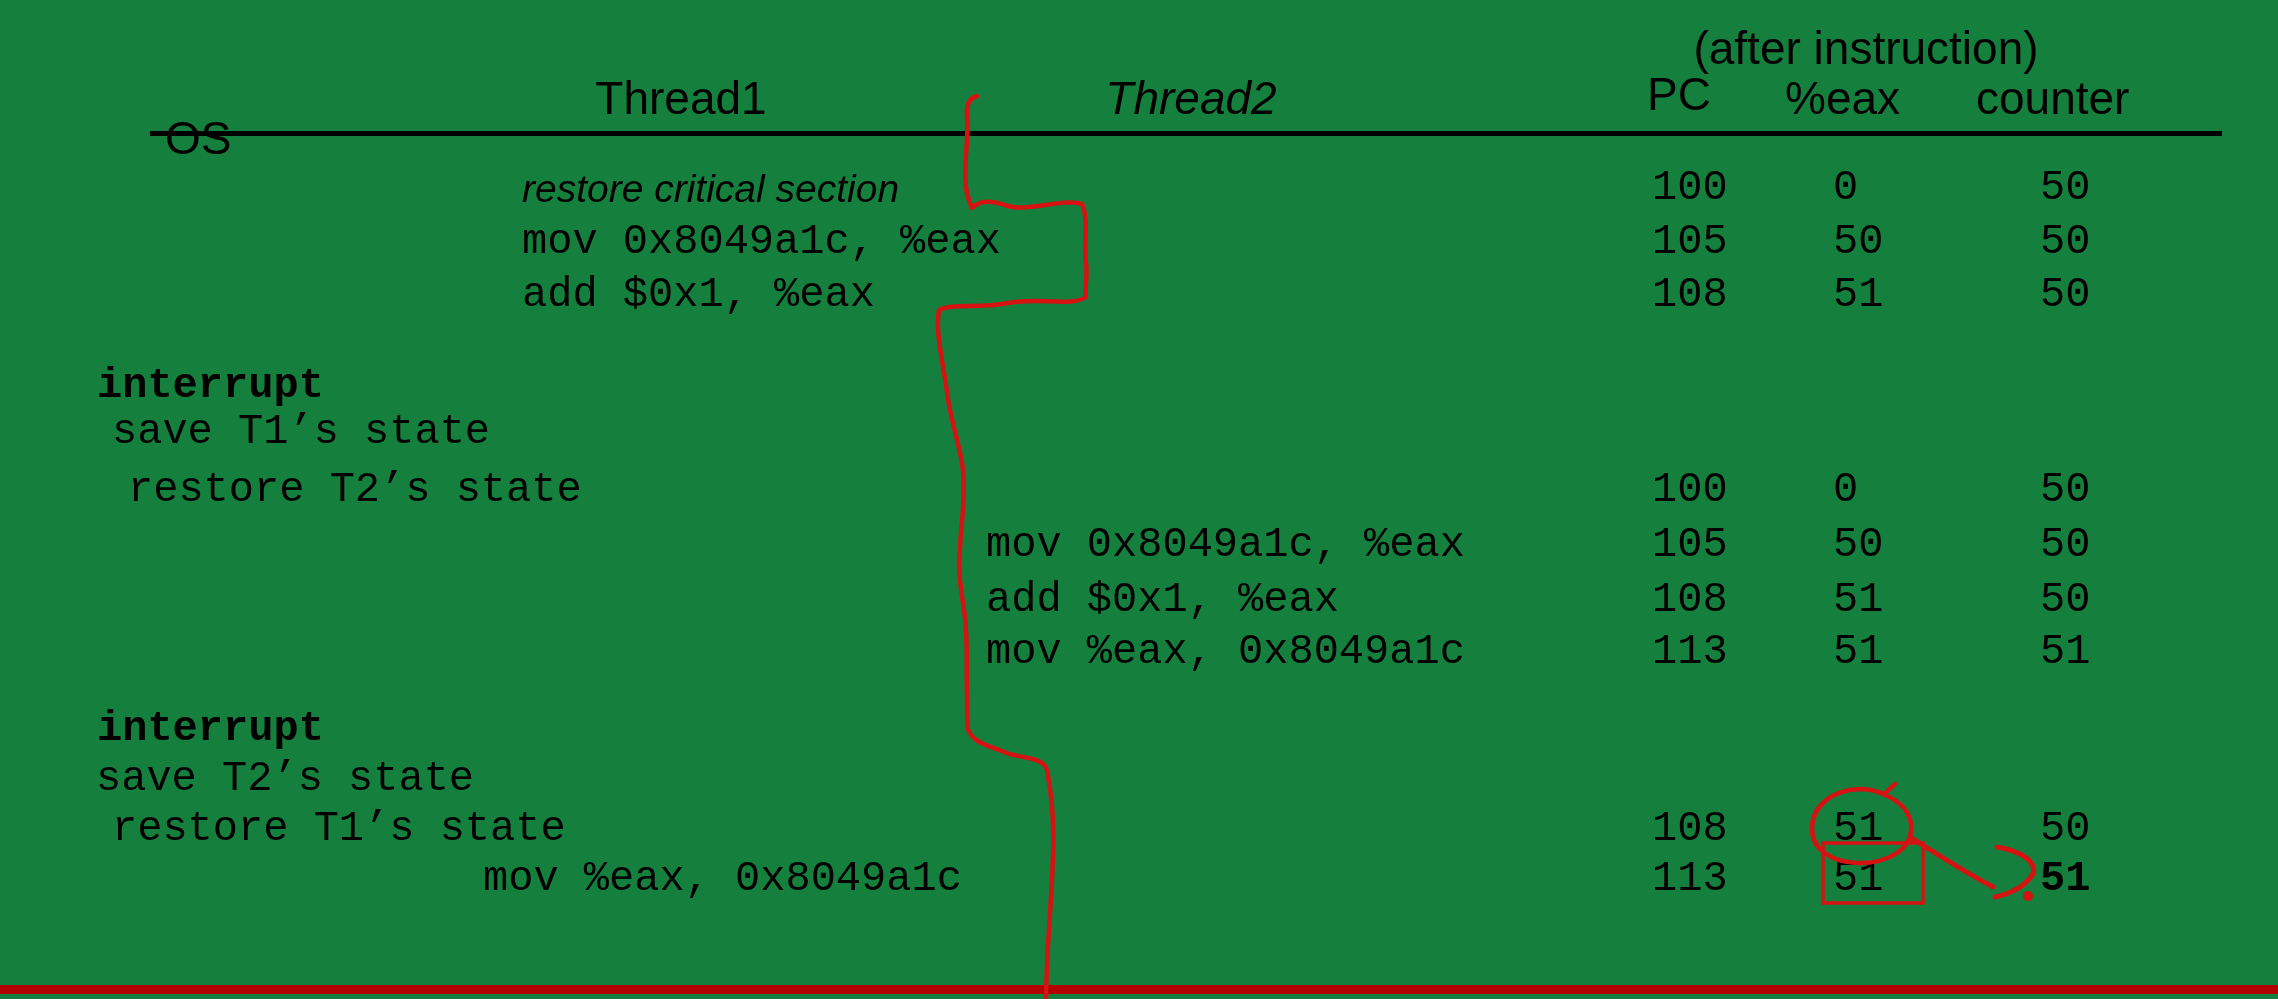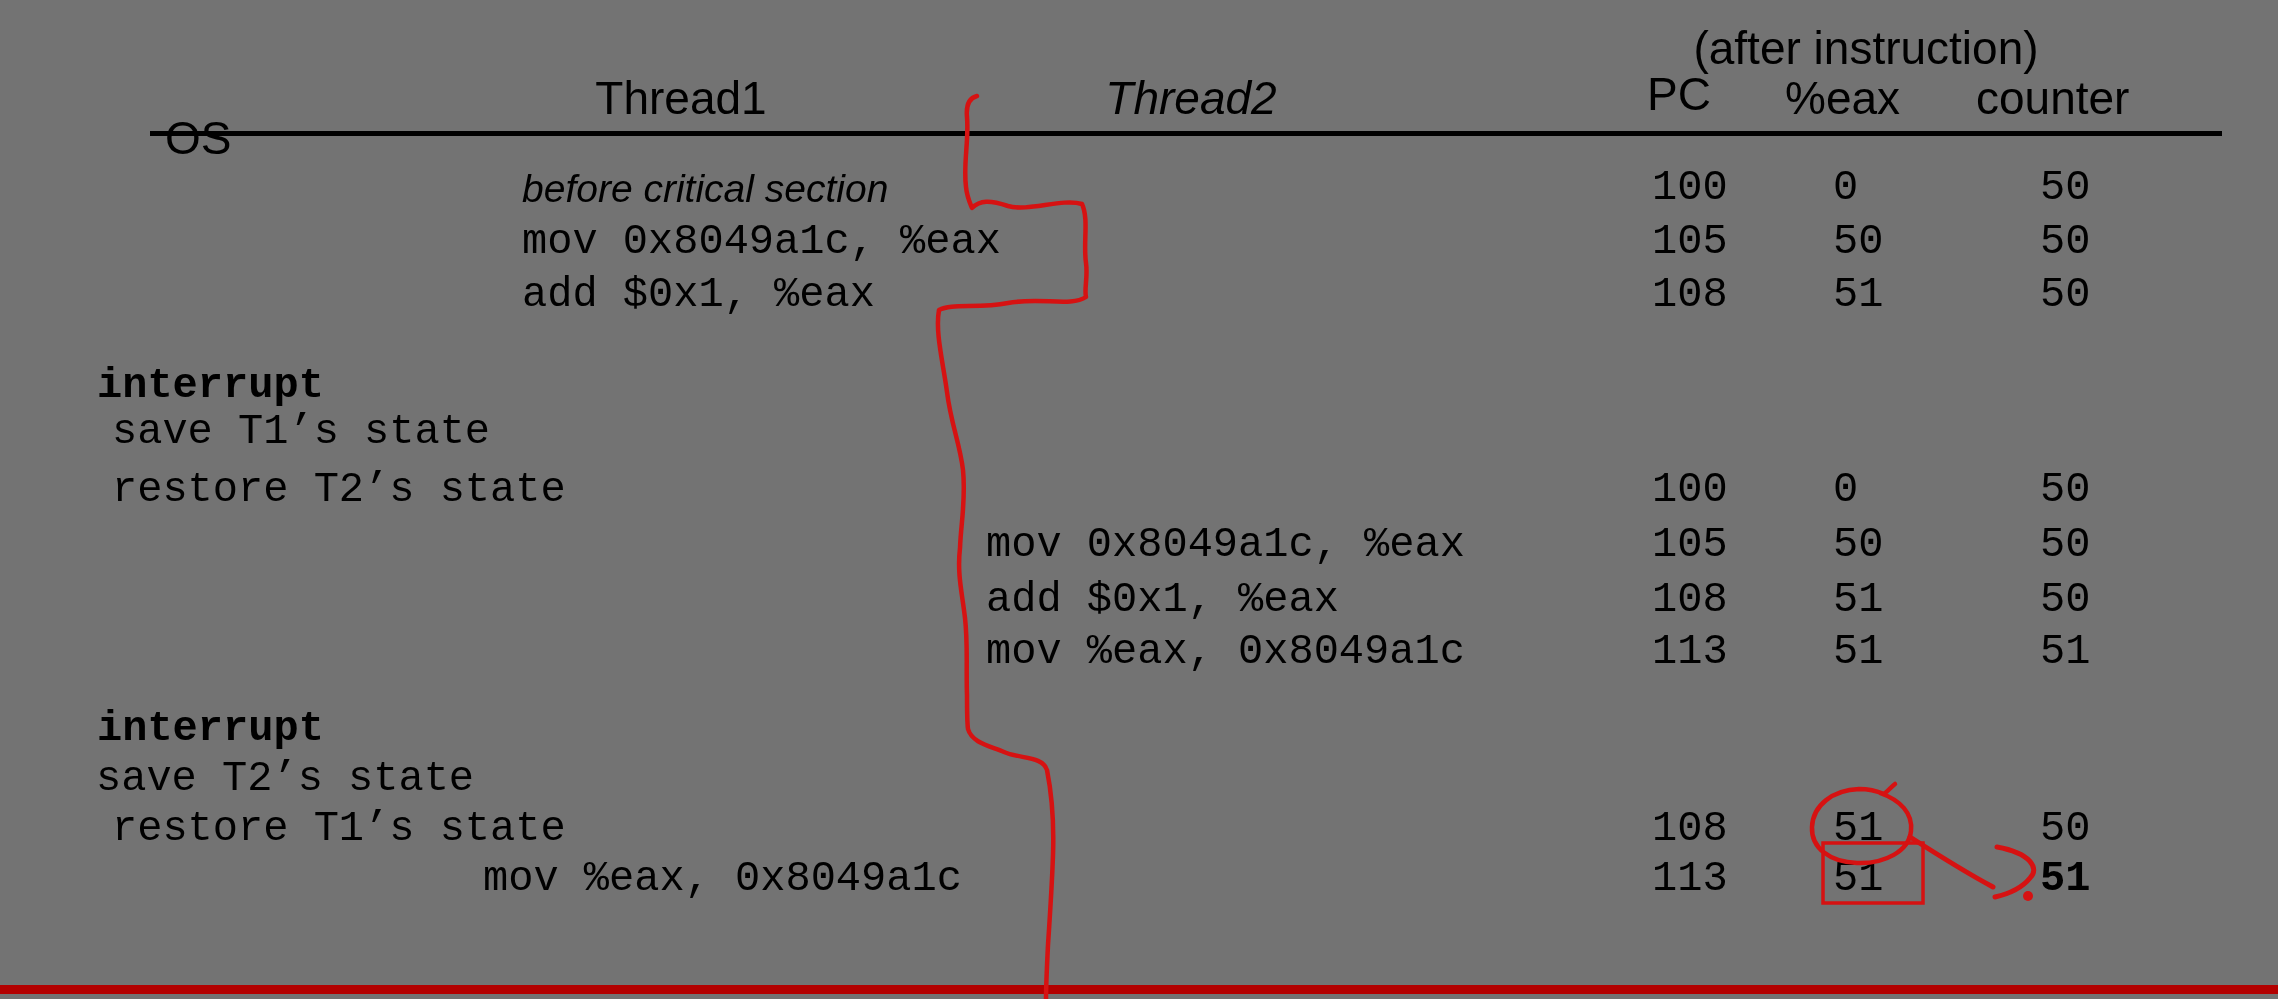--- a/index.html
+++ b/index.html
@@ -1,19 +1,19 @@
 <!DOCTYPE html>
 <html style="--ink: #d61212; --bar: #b30000;"><head>
 <meta charset="utf-8">
 <style>
   :root { --ink:#d61212; --bar:#b30000; --text:#000; }
   html,body { margin:0; padding:0; background:#fff; }
   .stage {
     position:relative; width:2278px; height:999px;
-    background:#737373; overflow:hidden;
+    background:#15803d; overflow:hidden;
     font-family:"Liberation Sans", sans-serif;
   }
   .cell {
     position:absolute; transform:translateY(-50%);
     white-space:pre; color:var(--text); line-height:1;
   }
   .mono  { font-family:"Liberation Mono", monospace; font-size:42px; }
   .bold  { font-weight:bold; }
   .ital  { font-family:"Liberation Sans", sans-serif; font-style:italic; font-size:39px; }
   .hdr-c {
@@ -47,35 +47,35 @@
   <div class="hdr-l" style="left:165px; top:98px;margin-top:40px;">OS</div>
   <div class="hdr-c" style="left:681px; top:98px;">Thread1</div>
   <div class="hdr-c" style="left:1191px; top:98px;font-style:italic;">Thread2</div>
   <div class="hdr-l" style="left:1647px; top:94px;">PC</div>
   <div class="hdr-l" style="left:1785px; top:98px;">%eax</div>
   <div class="hdr-l" style="left:1968px; top:98px;margin-left:8px;">counter</div>
 
   <div class="rule"></div>
 
   <div id="table-body">
-      <div class="cell ital" style="left: 522px; top: 188px;">before critical section</div>
+      <div class="cell ital" style="left: 522px; top: 188px;">restore critical section</div>
       <div class="cell mono" style="left: 1652px; top: 188px;">100</div>
       <div class="cell mono" style="left: 1833px; top: 188px;">0</div>
       <div class="cell mono" style="left: 2040px; top: 188px;">50</div>
       <div class="cell mono" style="left: 522px; top: 242px;">mov 0x8049a1c, %eax</div>
       <div class="cell mono" style="left: 1652px; top: 242px;">105</div>
       <div class="cell mono" style="left: 1833px; top: 242px;">50</div>
       <div class="cell mono" style="left: 2040px; top: 242px;">50</div>
       <div class="cell mono" style="left: 522px; top: 295px;">add $0x1, %eax</div>
       <div class="cell mono" style="left: 1652px; top: 295px;">108</div>
       <div class="cell mono" style="left: 1833px; top: 295px;">51</div>
       <div class="cell mono" style="left: 2040px; top: 295px;">50</div>
       <div class="cell mono bold" style="left: 97px; top: 386px;">interrupt</div>
       <div class="cell mono" style="left: 112px; top: 432px;">save T1’s state</div>
-      <div class="cell mono" style="left: 112px; top: 490px;">restore T2’s state</div>
+      <div class="cell mono" style="left: 128px; top: 490px;">restore T2’s state</div>
       <div class="cell mono" style="left: 1652px; top: 490px;">100</div>
       <div class="cell mono" style="left: 1833px; top: 490px;">0</div>
       <div class="cell mono" style="left: 2040px; top: 490px;">50</div>
       <div class="cell mono" style="left: 986px; top: 545px;">mov 0x8049a1c, %eax</div>
       <div class="cell mono" style="left: 1652px; top: 545px;">105</div>
       <div class="cell mono" style="left: 1833px; top: 545px;">50</div>
       <div class="cell mono" style="left: 2040px; top: 545px;">50</div>
       <div class="cell mono" style="left: 986px; top: 600px;">add $0x1, %eax</div>
       <div class="cell mono" style="left: 1652px; top: 600px;">108</div>
       <div class="cell mono" style="left: 1833px; top: 600px;">51</div>

